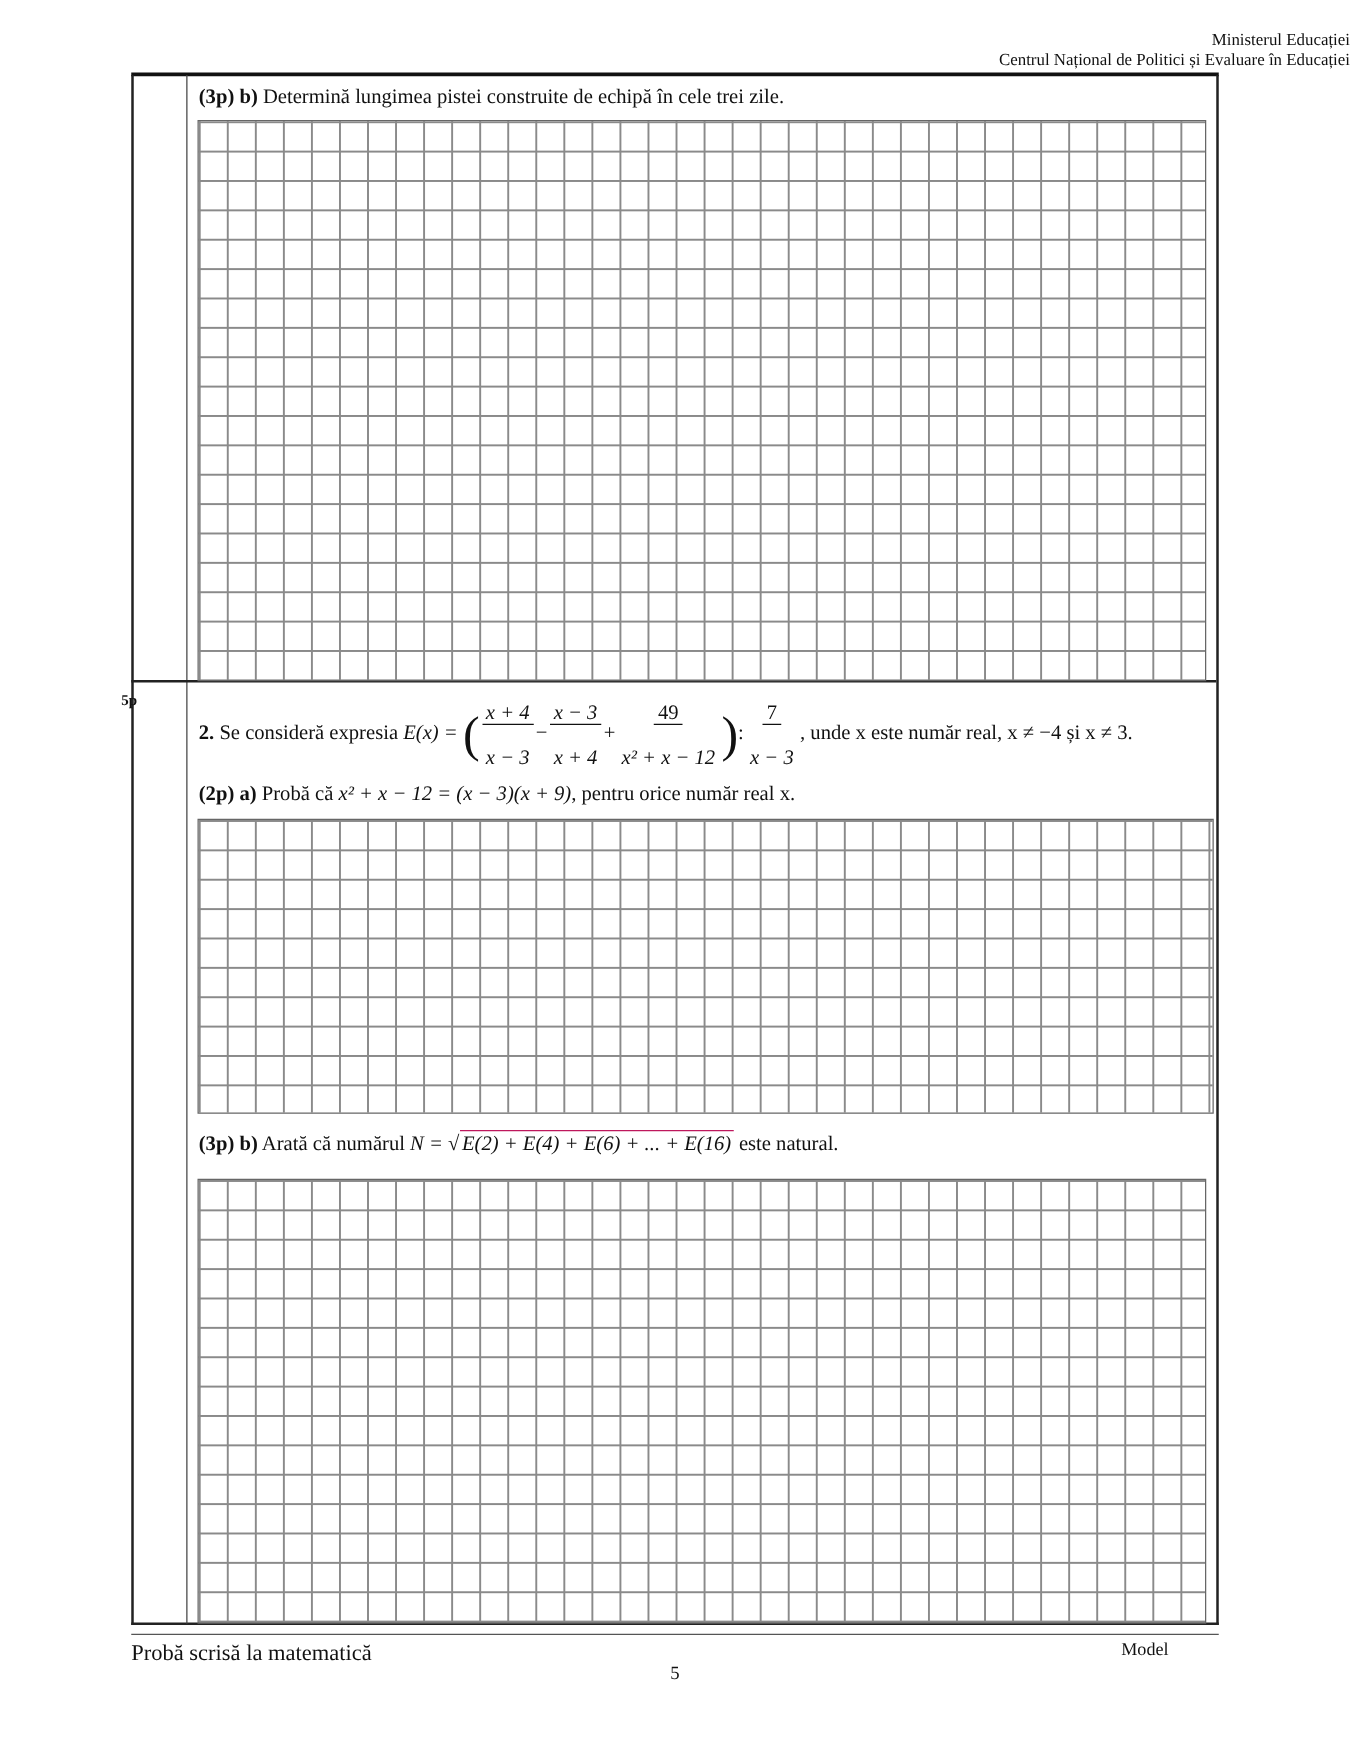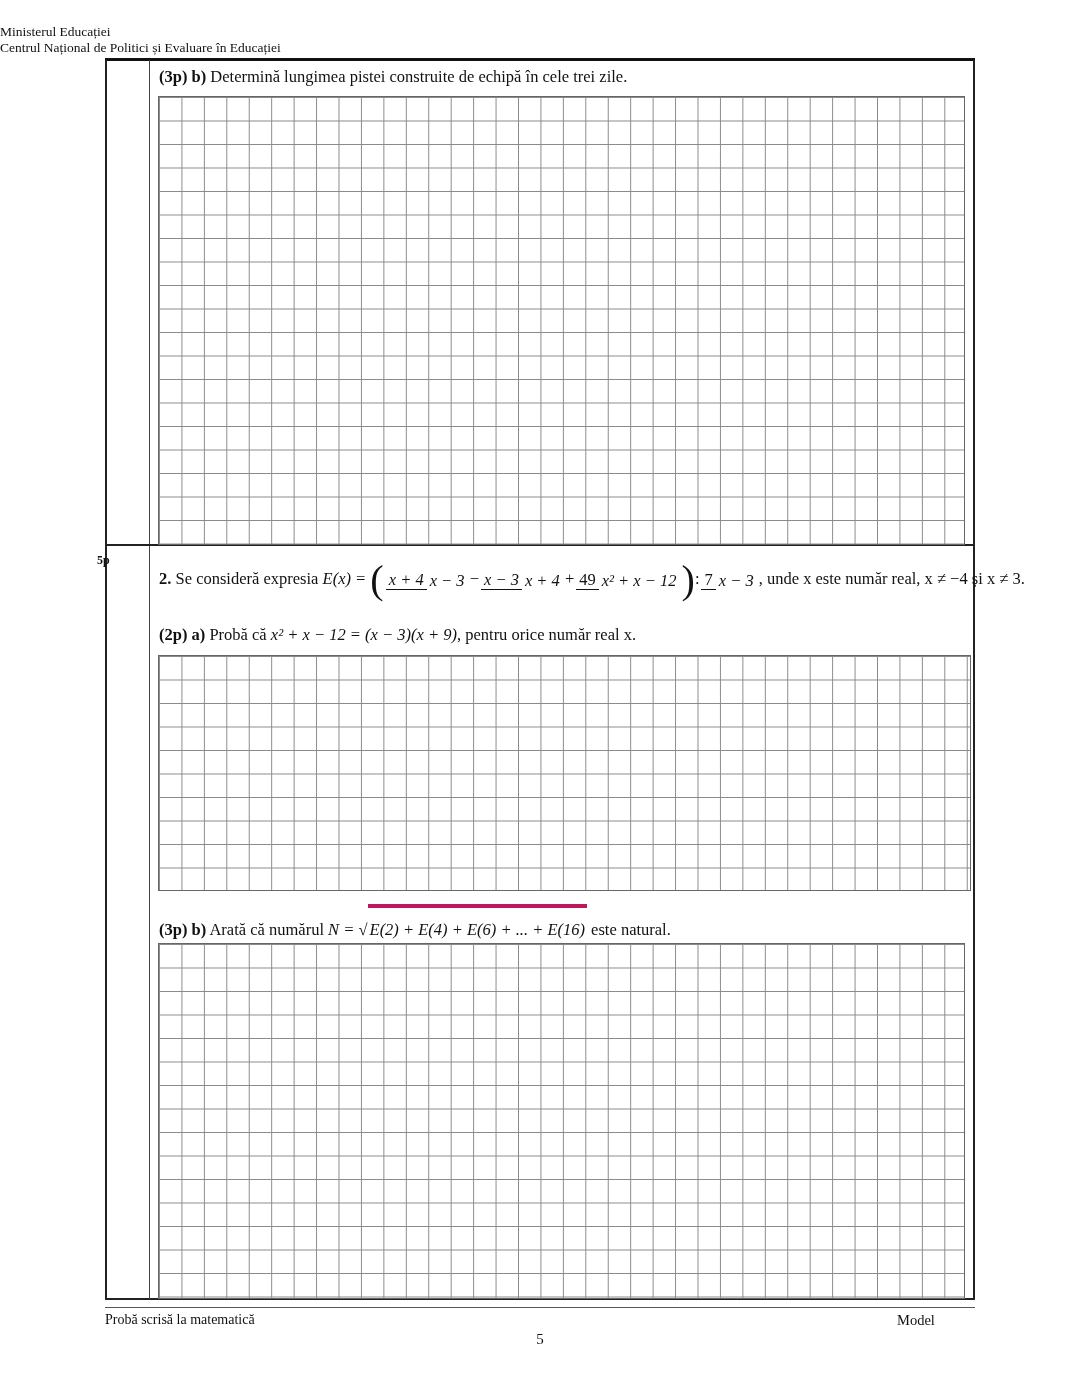--- a/index.html
+++ b/index.html
@@ -1,40 +1,40 @@
 <!DOCTYPE html>
 <html><head>
 <meta charset="utf-8">
 <style>
   html, body { margin: 0; padding: 0; background: #ffffff; }
   body { width: 1080px; height: 1397px; position: relative; font-family: "Liberation Serif", serif; color: #111; overflow: hidden; }
-  .hdr { position: absolute; left: 0; width: 1080px; text-align: left; font-size: 13.5px; line-height: 16px; }
+  .hdr { position: absolute; left: 0; width: 1080px; text-align: right; font-size: 13.5px; line-height: 16px; }
   .hdr1 { top: 24px; }
   .hdr2 { top: 40px; }
   .toprule { position: absolute; left: 105px; top: 58px; width: 870px; height: 3px; background: #111; }
   .table-frame { position: absolute; left: 105px; top: 60px; width: 866px; height: 1238px; border-left: 2px solid #222; border-right: 2px solid #222; border-bottom: 2px solid #222; }
   .col-divider { position: absolute; left: 149px; top: 60px; width: 1px; height: 1239px; background: #444; }
   .row-divider { position: absolute; left: 105px; top: 544px; width: 868px; height: 2px; background: #222; }
   .points { position: absolute; left: 97px; top: 553px; font-size: 12px; font-weight: bold; }
   .q { position: absolute; font-size: 16.5px; white-space: nowrap; }
   .q b { font-weight: bold; }
   .grid { position: absolute; border: 1.5px solid #666;
     background-image:
       linear-gradient(to right, #8a8a8a 1.3px, transparent 1.3px),
       linear-gradient(to bottom, #8a8a8a 1.3px, transparent 1.3px);
     background-size: 22.45px 23.5px; box-sizing: border-box; }
   .math { font-family: "Liberation Serif", serif; font-style: italic; }
-  .frac { display: inline-flex; align-items: center; vertical-align: middle; margin: 0 2px; font-style: italic; }
+  .frac { display: inline-flex; flex-direction: column; align-items: center; vertical-align: middle; margin: 0 2px; font-style: italic; gap: 16px; }
   .frac .num { padding: 0 3px; border-bottom: 1px solid #111; line-height: 19px; }
   .frac .den { padding: 0 3px; line-height: 19px; }
   .paren { font-size: 40px; font-style: normal; vertical-align: middle; line-height: 40px; font-weight: 200; }
   .up { font-style: normal; }
-  .sqrt { display: inline-block; border-top: 4px solid #be185d; padding: 12px 2px; }
+  .sqrt { display: inline-block; border-top: 1px solid #be185d; padding: 0 2px; }
   .footrule { position: absolute; left: 105px; top: 1307px; width: 870px; height: 1px; background: #555; }
-  .foot-left { position: absolute; left: 105px; top: 1312px; font-size: 14px; }
+  .foot-left { position: absolute; left: 105px; top: 1312px; font-size: 18px; }
   .foot-right { position: absolute; left: 897px; top: 1312px; font-size: 14.5px; }
   .page-num { position: absolute; left: 0; width: 1080px; top: 1331px; text-align: center; font-size: 15px; }
 </style>
 </head>
 <body>
 
 <div class="hdr hdr1">Ministerul Educației</div>
 <div class="hdr hdr2">Centrul Național de Politici și Evaluare în Educației</div>
 <div class="toprule"></div>
 

